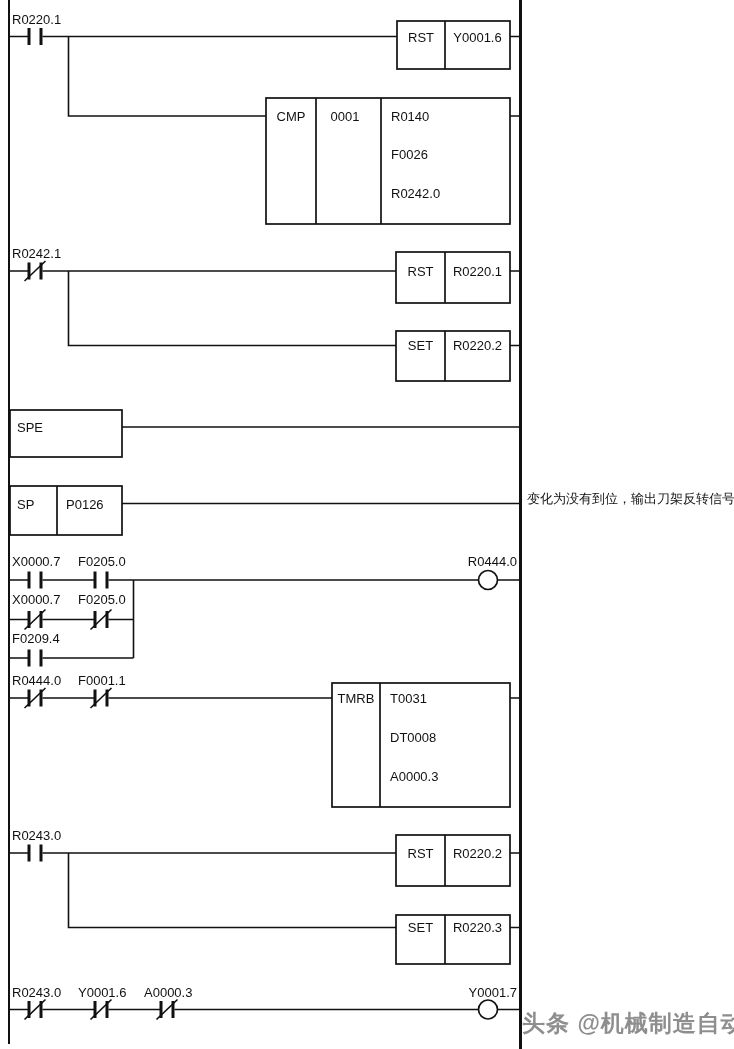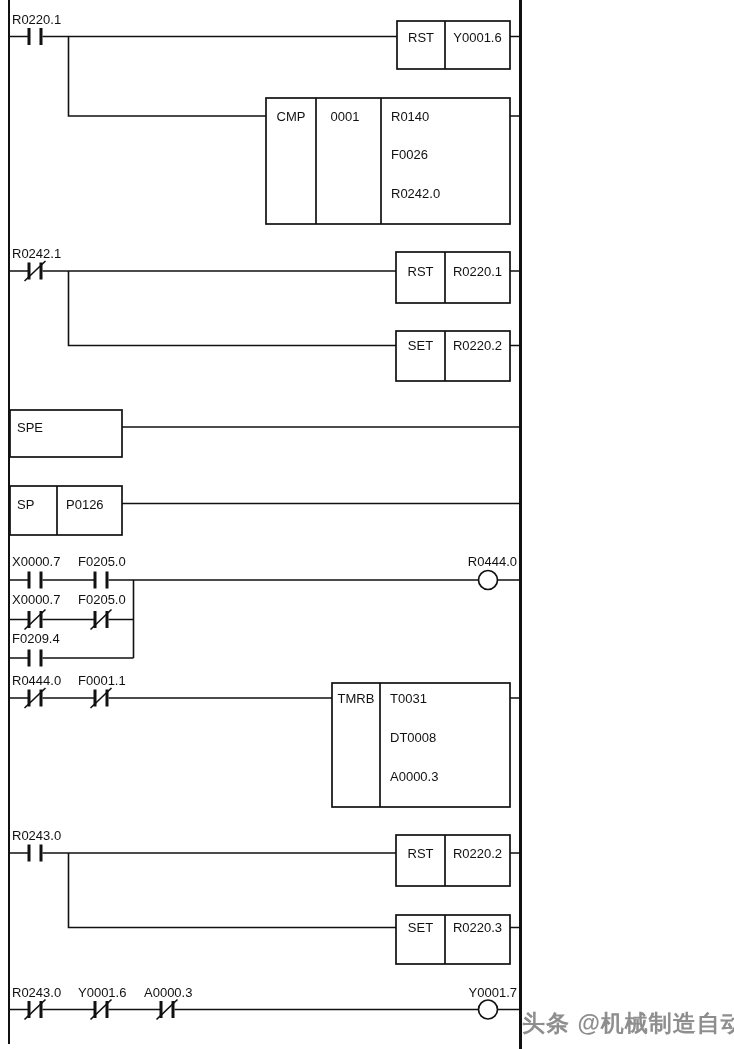--- a/index.html
+++ b/index.html
@@ -159,14 +159,15 @@
       <text x="78" y="997">Y0001.6</text>
       <text x="144" y="997">A0000.3</text>
       <text x="517" y="997" text-anchor="end">Y0001.7</text>
       <use href="#cnc" x="28" y="1009.5"></use>
       <use href="#cnc" x="94" y="1009.5"></use>
       <use href="#cnc" x="160" y="1009.5"></use>
       <use href="#coil" x="488" y="1009.5"></use>
     </g>
   </svg>
 
+  <div class="note">变化为没有到位，输出刀架反转信号</div>
   <div class="watermark">头条 @机械制造自动化</div>
 </div>
 
 </body></html>

